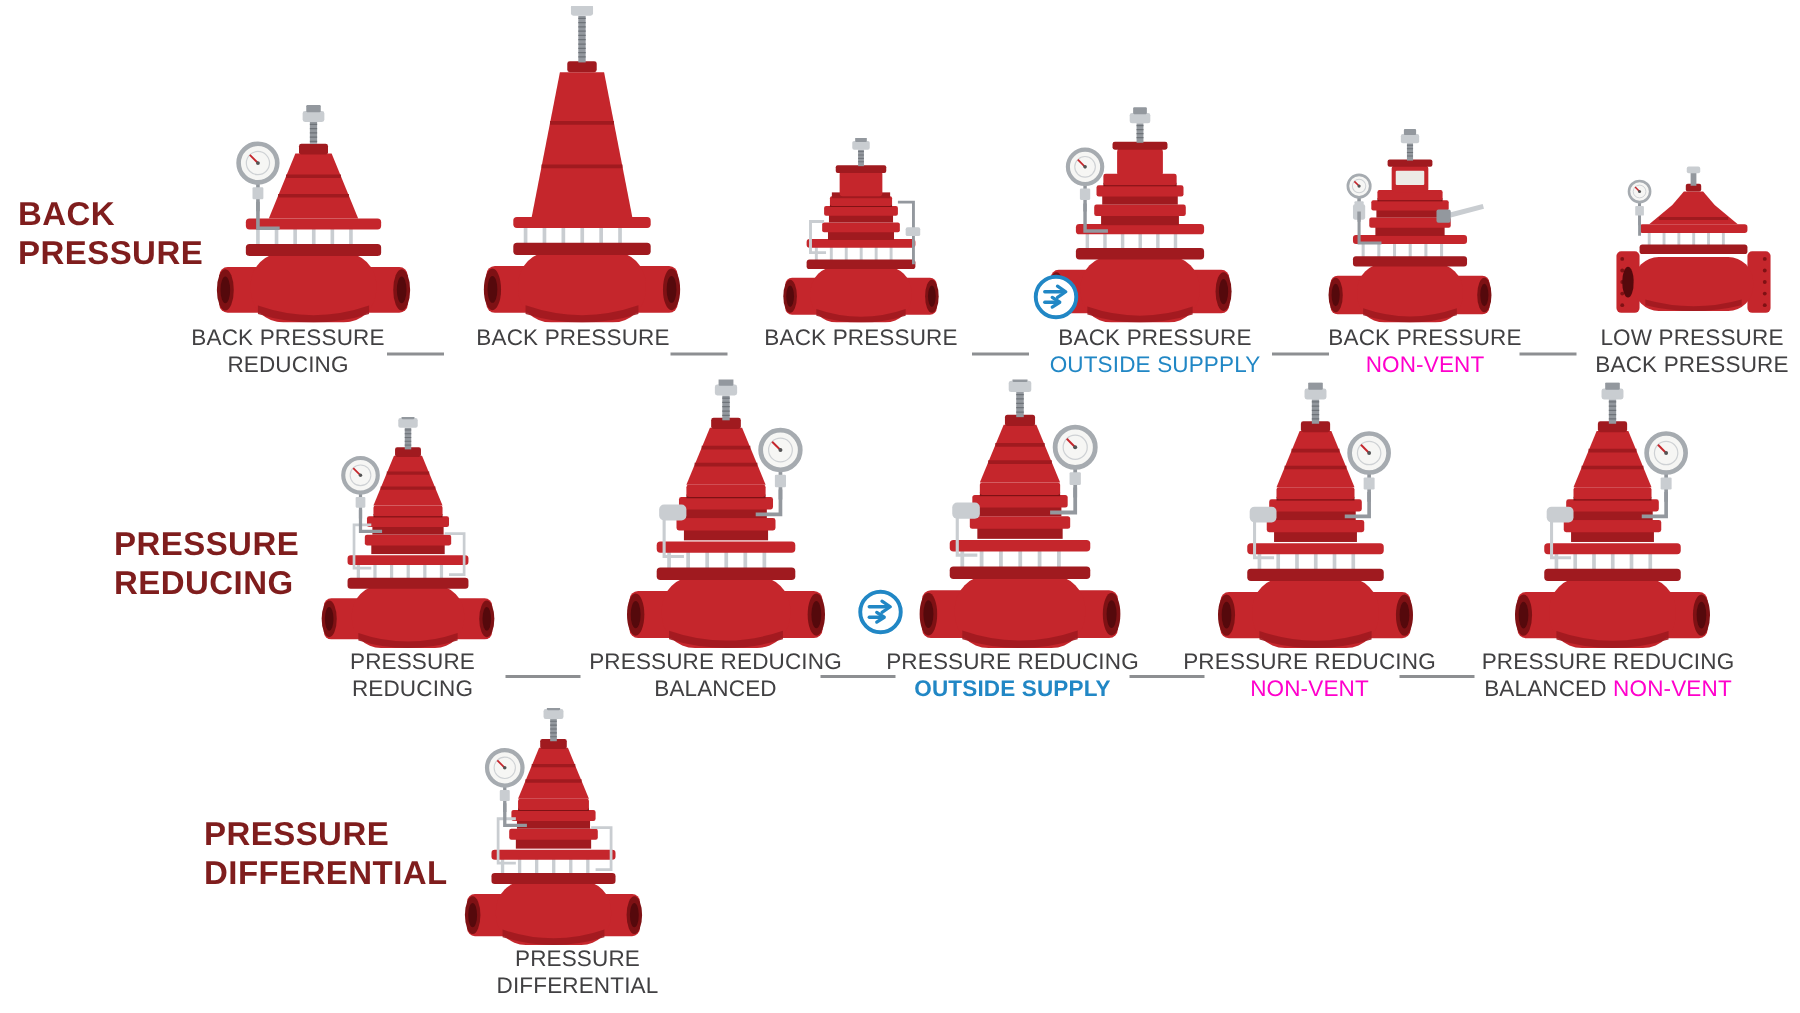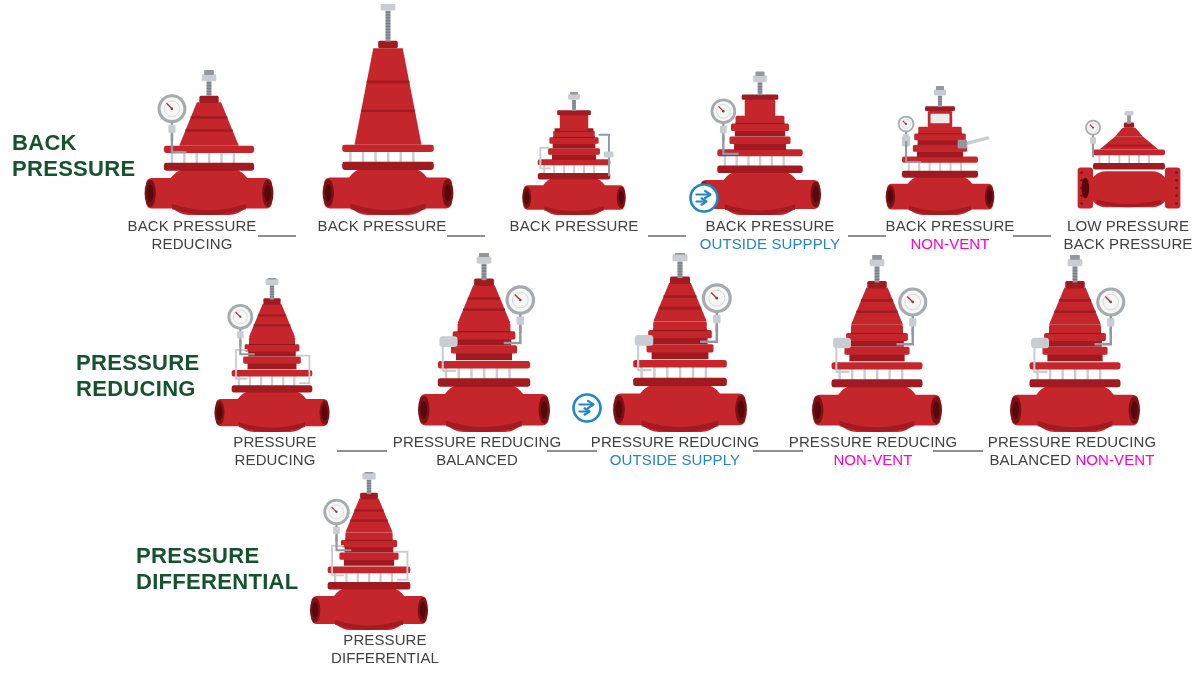--- a/index.html
+++ b/index.html
@@ -1,19 +1,19 @@
 <!DOCTYPE html>
 <html><head>
 <meta charset="utf-8">
 <style>
   html,body{margin:0;padding:0;background:#fff;}
   .stage{position:relative;width:1200px;height:675px;background:#ffffff;overflow:hidden;
          font-family:"Liberation Sans",sans-serif;}
   .hdr{position:absolute;white-space:pre-line;font-size:22px;font-weight:700;
-       line-height:26px;letter-spacing:.3px;color:#14532d;}
+       line-height:26px;letter-spacing:.3px;color:#7f1d1d;}
   .vlabel{position:absolute;width:200px;text-align:center;font-size:15px;line-height:17.5px;
           color:#414042;letter-spacing:.1px;}
   .vlabel .l2b{white-space:pre;}
   .valve{position:absolute;}
   .valve svg{width:100%;height:100%;display:block;}
   .sep{position:absolute;height:0;border-top:2px solid #8d8f92;}
   .airicon{position:absolute;}
   .airicon svg{width:100%;height:100%;display:block;}
 </style>
 </head>
@@ -677,21 +677,21 @@
   <div class="vlabel" style="left:175px;top:433px;">
     <div class="l1">PRESSURE</div>
     <div class="l2"><span class="l2a">REDUCING</span><span class="l2b"></span></div>
   </div>
   <div class="vlabel" style="left:377px;top:433px;">
     <div class="l1">PRESSURE REDUCING</div>
     <div class="l2"><span class="l2a">BALANCED</span><span class="l2b"></span></div>
   </div>
   <div class="vlabel" style="left:575px;top:433px;">
     <div class="l1">PRESSURE REDUCING</div>
-    <div class="l2"><span class="l2a"></span><span class="l2b" style="color: rgb(33, 135, 197);">OUTSIDE SUPPLY</span></div>
+    <div class="l2"><span class="l2a"></span><span class="l2b" style="color: rgb(33, 135, 197); font-weight: bold;">OUTSIDE SUPPLY</span></div>
   </div>
   <div class="vlabel" style="left:773px;top:433px;">
     <div class="l1">PRESSURE REDUCING</div>
     <div class="l2"><span class="l2a"></span><span class="l2b" style="color: rgb(255, 0, 204);">NON-VENT</span></div>
   </div>
   <div class="vlabel" style="left:972px;top:433px;">
     <div class="l1">PRESSURE REDUCING</div>
     <div class="l2"><span class="l2a">BALANCED </span><span class="l2b" style="color: rgb(255, 0, 204);">NON-VENT</span></div>
   </div>
 

